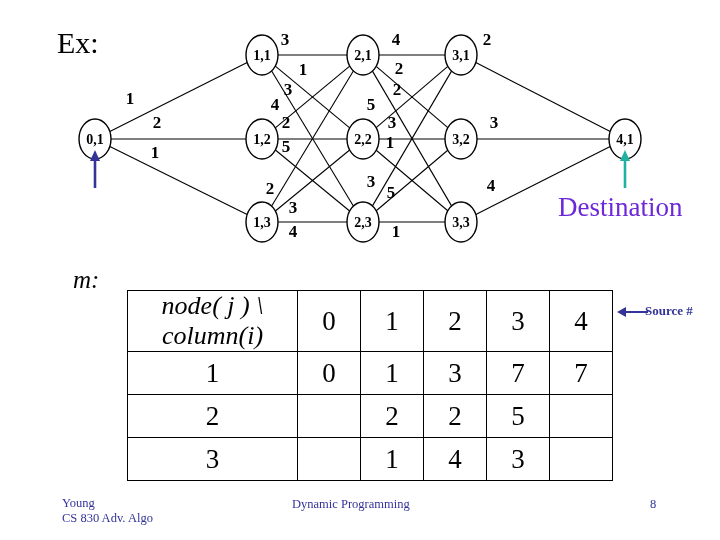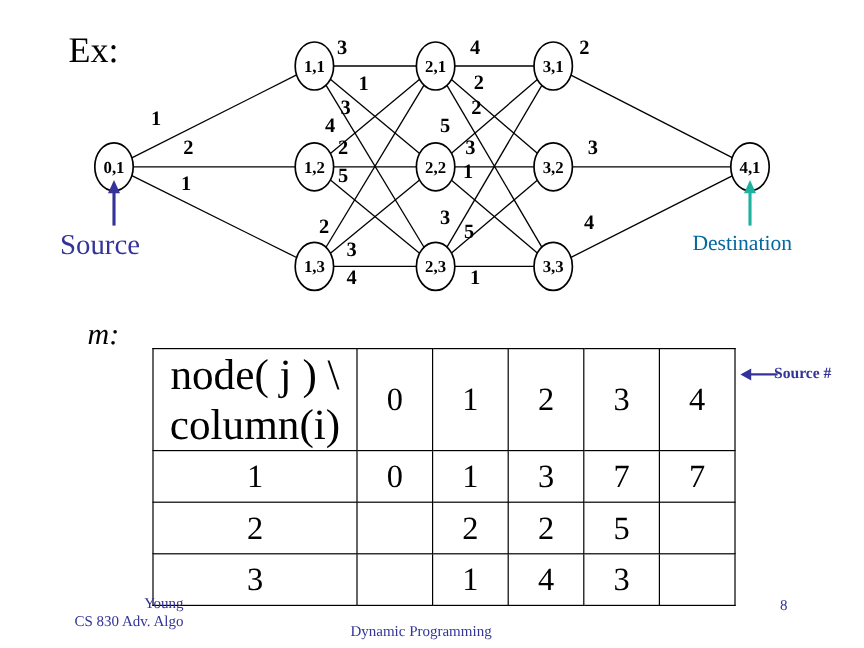--- a/index.html
+++ b/index.html
@@ -9,45 +9,45 @@
     position:relative;overflow:hidden;
   }
   #stage{position:absolute;left:0;top:0;width:632px;height:540px;}
 
   .lbl{position:absolute;white-space:nowrap;}
 
   #ex-label{left:57px;top:26px;font-size:30px;color:#000;font-family:"Liberation Serif",serif;}
   #m-label{left:73px;top:266px;font-size:25px;color:#000;font-style:italic;font-family:"Liberation Serif",serif;}
 
   #source-label{left:50px;top:192px;font-size:24px;color:#333399;font-family:"Liberation Serif",serif;}
-  #destination-label{left:577px;top:192px;font-size:18px;color:#0369a1;font-family:"Liberation Serif",serif;}
+  #destination-label{left:558px;top:192px;font-size:27px;color:#6d28d9;font-family:"Liberation Serif",serif;}
   #stage-label{left:645px;top:303px;font-size:13px;color:#333399;font-weight:bold;font-family:"Liberation Serif",serif;}
 
   
   #graph{position:absolute;left:0;top:0;width:720px;height:270px;}
 
   
   #mtable{
     position:absolute;left:127px;top:290px;width:485px;height:170px;
     border-collapse:collapse;table-layout:fixed;
   }
   #mtable td{
     border:1.5px solid #000;
     text-align:center;vertical-align:middle;
     font-size:27px;color:#000;
     font-family:"Liberation Serif",serif;
     height:42px;padding:0;
   }
-  #mtable td.hdr{font-size:36px;}
+  #mtable td.hdr{font-style:italic;font-size:26px;}
   #mtable col.c0{width:170px;}
   #mtable col.cn{width:63px;}
 
   
-  #footer-author{left:62px;top:496px;font-size:12.5px;color:#333399;font-family:"Liberation Serif",serif;line-height:15px;text-align:right;}
-  #footer-center{left:292px;top:519px;font-size:12.5px;color:#333399;font-family:"Liberation Serif",serif;}
+  #footer-author{left:62px;top:496px;font-size:12.5px;color:#333399;font-family:"Liberation Serif",serif;line-height:15px;}
+  #footer-center{left:292px;top:497px;font-size:12.5px;color:#333399;font-family:"Liberation Serif",serif;}
   #footer-page{left:650px;top:497px;font-size:12.5px;color:#333399;font-family:"Liberation Serif",serif;}
 </style>
 </head>
 <body>
 
 <div id="stage">
 
   <div class="lbl" id="ex-label">Ex:</div>
   <div class="lbl" id="m-label">m:</div>
 
@@ -153,21 +153,20 @@
       <line x1="95" y1="188" x2="95" y2="156" stroke="#333399" stroke-width="2.6"></line>
       <polygon points="95,150 90,161 100,161" fill="#333399"></polygon>
     </g>
 
     <g>
       <line x1="625" y1="188" x2="625" y2="156" stroke="#20b2a0" stroke-width="2.6"></line>
       <polygon points="625,150 620,161 630,161" fill="#20b2a0"></polygon>
     </g>
   </svg>
 
-  <div class="lbl" id="source-label">Source</div>
   <div class="lbl" id="destination-label">Destination</div>
 
   <table id="mtable">
     <colgroup>
       <col class="c0">
         <col class="cn">
         <col class="cn">
         <col class="cn">
         <col class="cn">
         <col class="cn">

